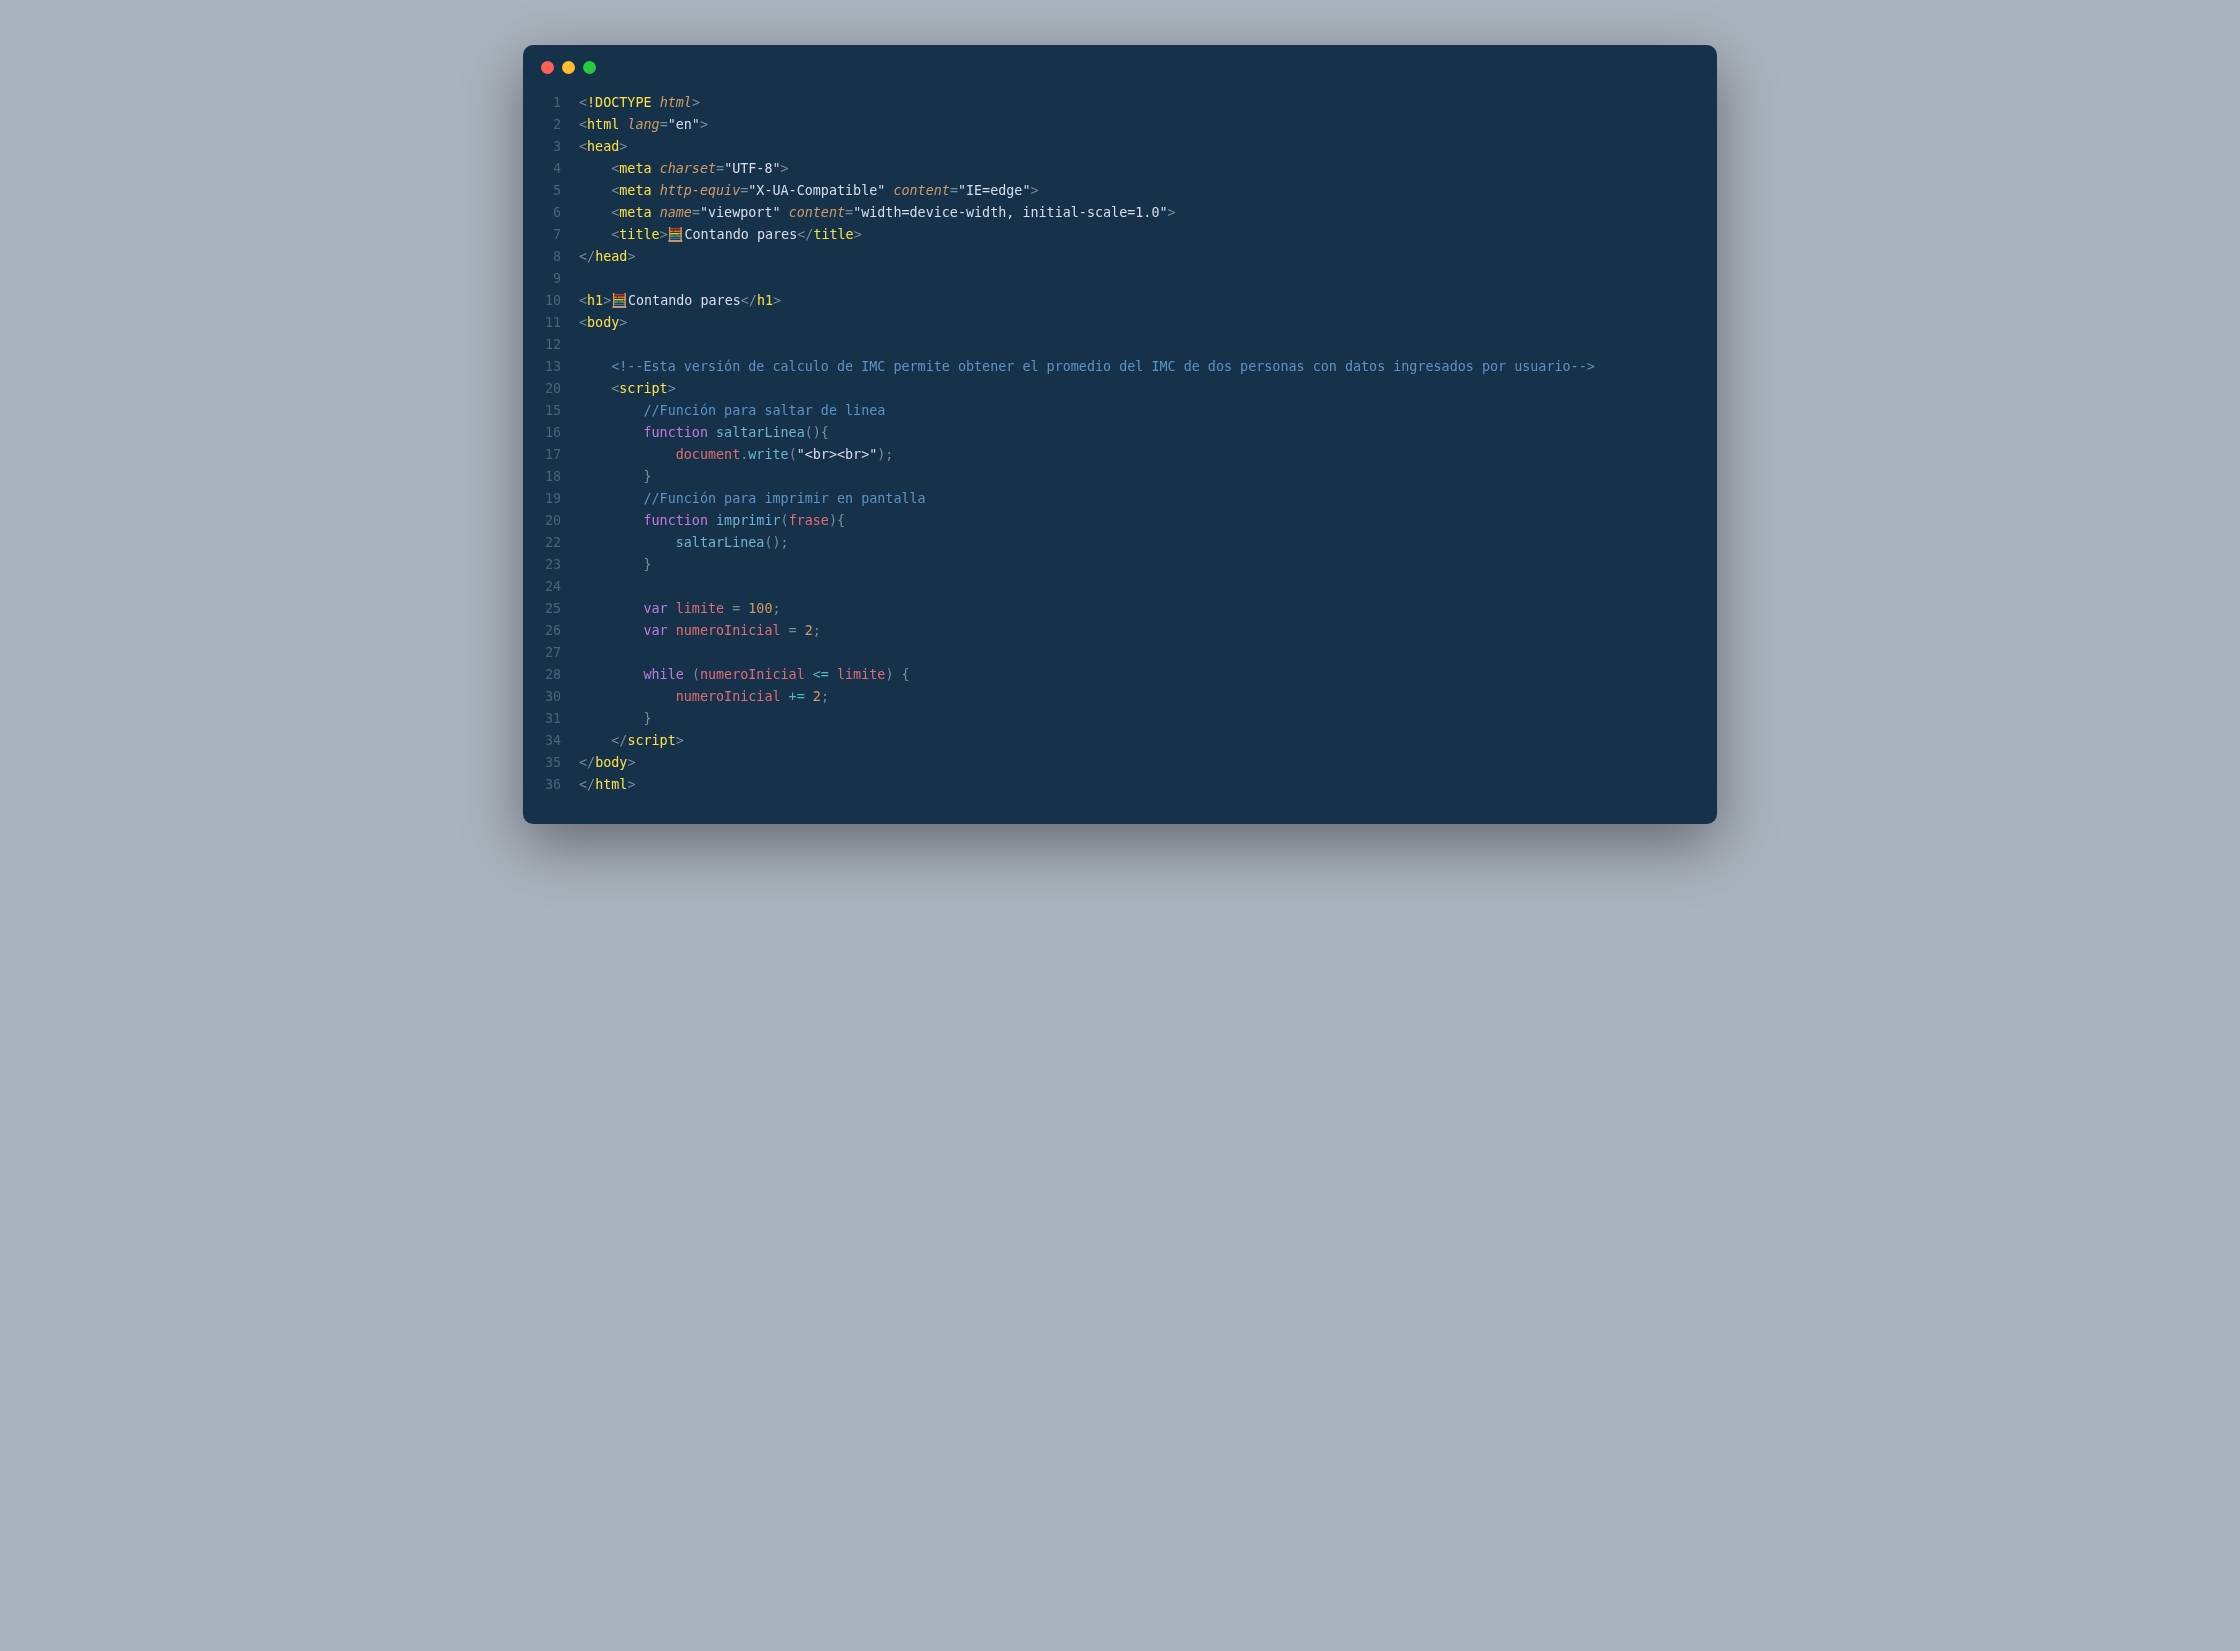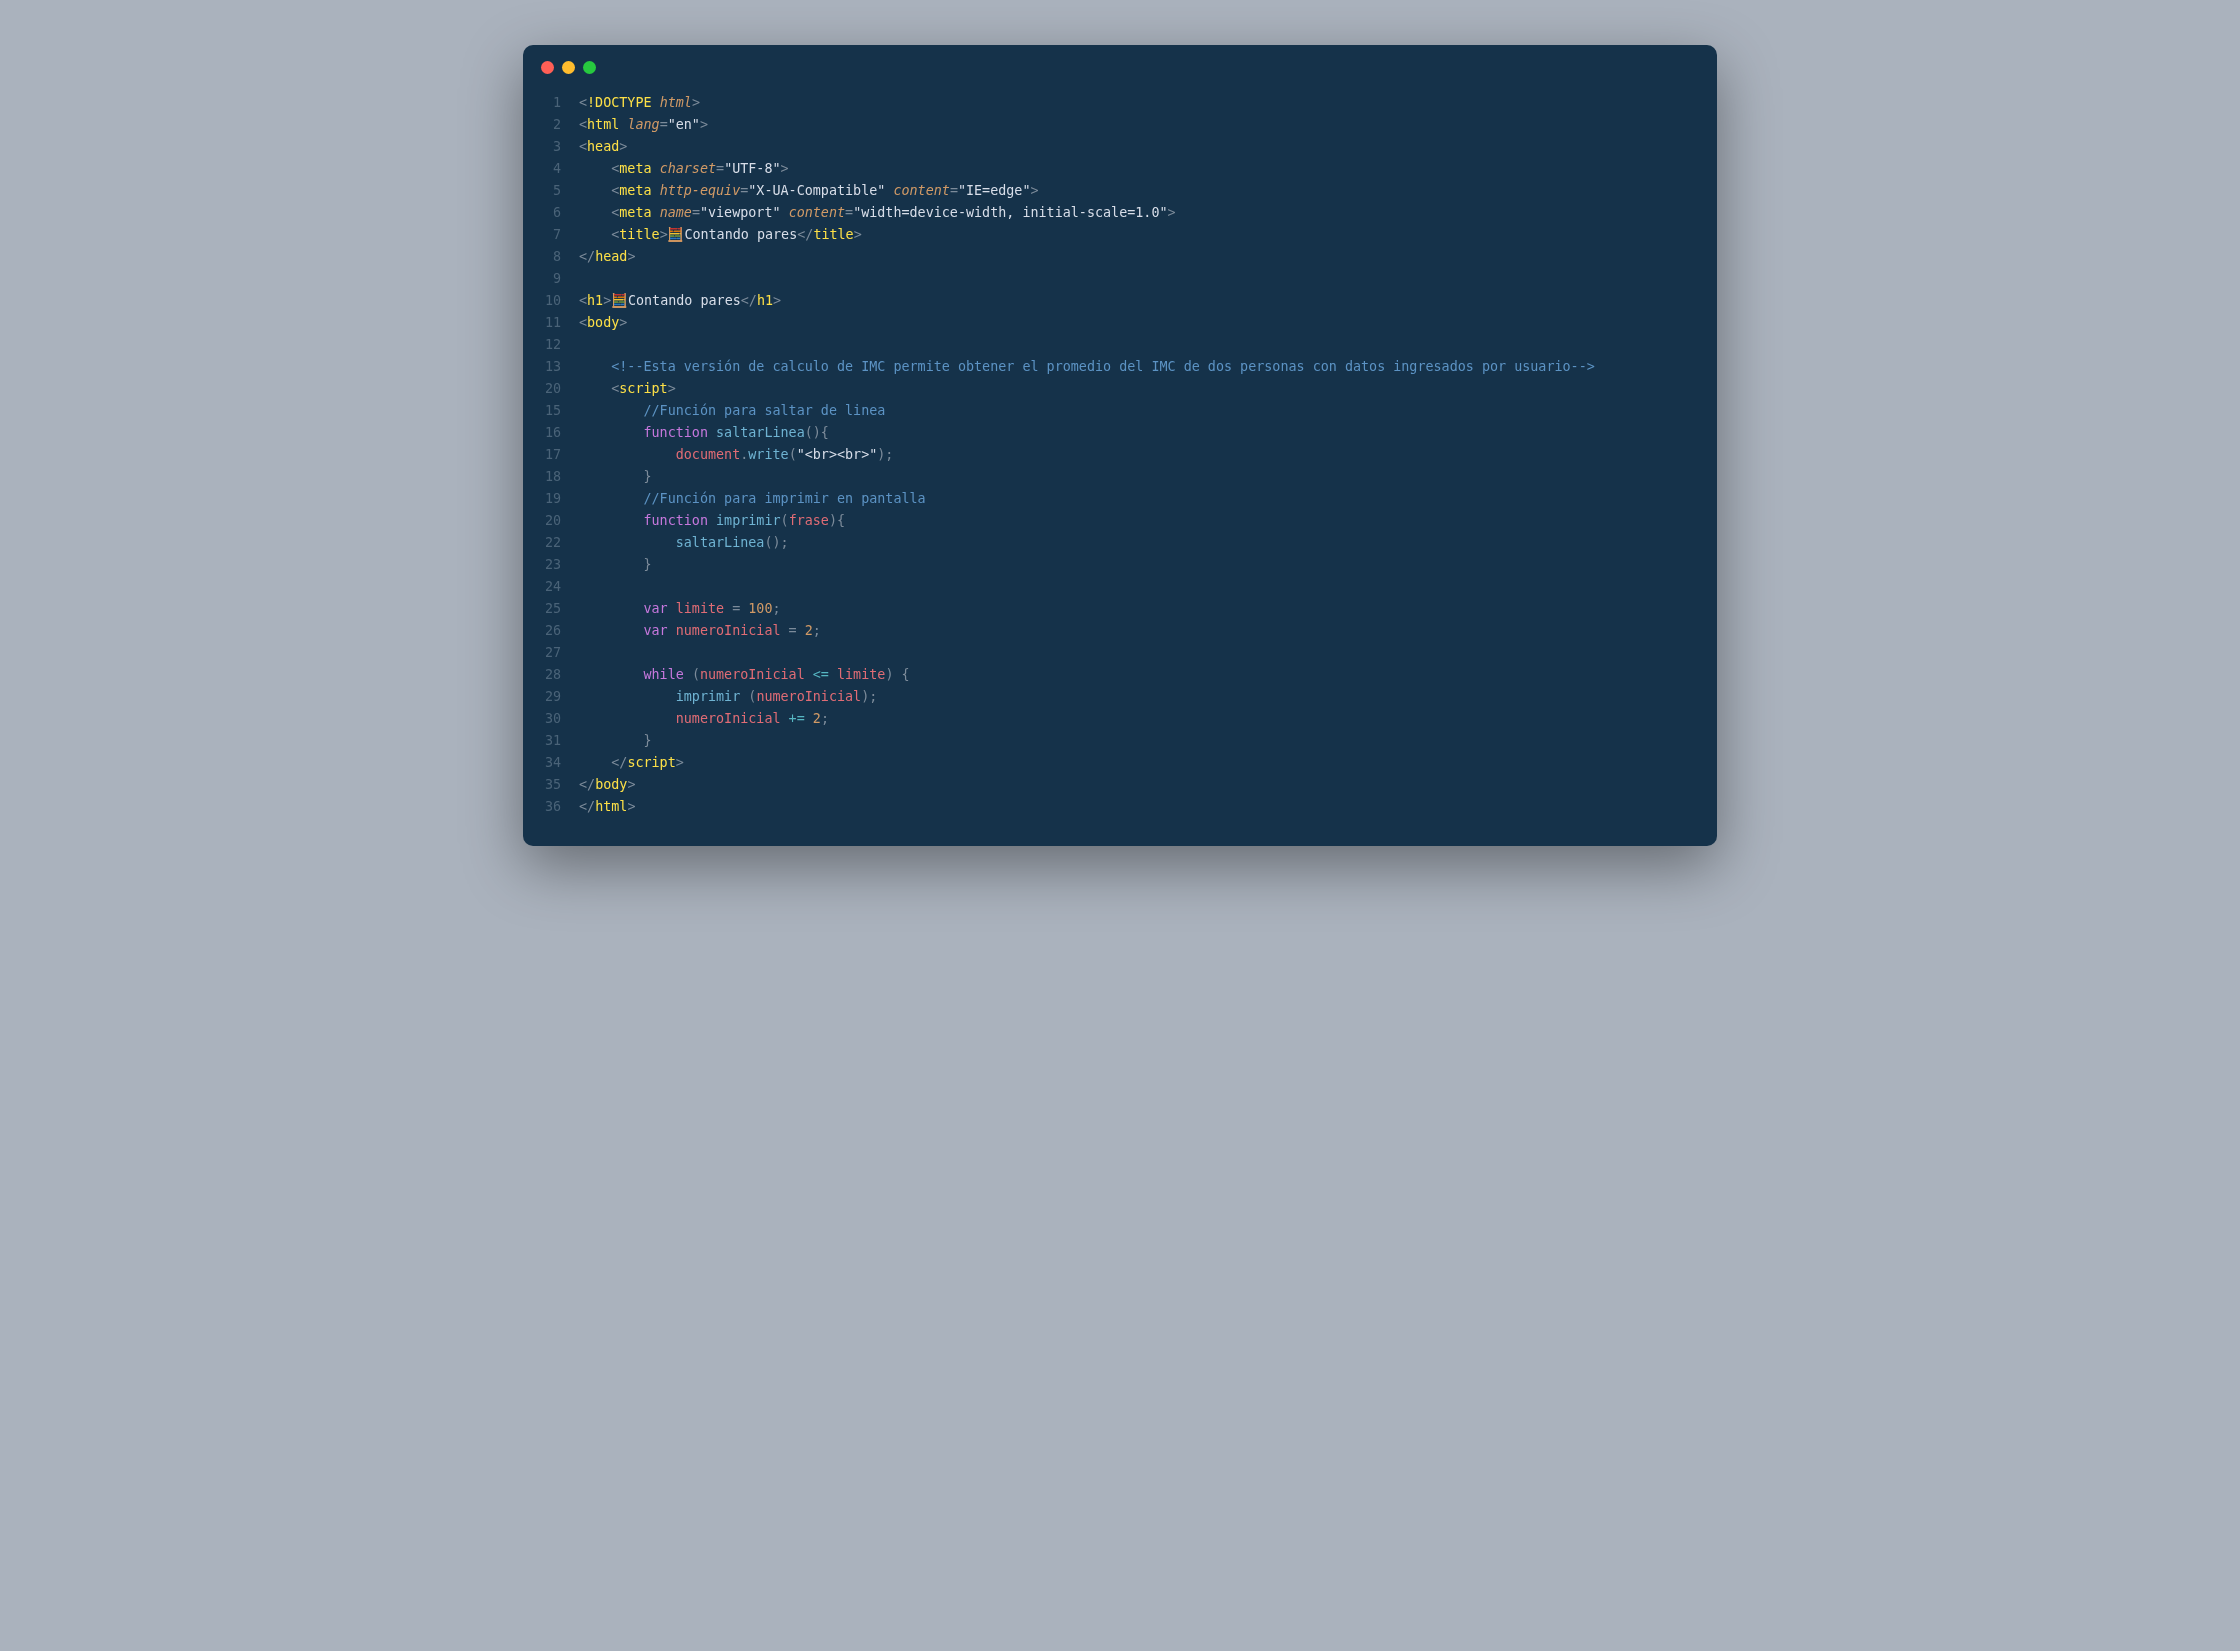--- a/index.html
+++ b/index.html
@@ -86,21 +86,20 @@
       <div class="line"><span class="gutter">18</span><span class="code"><span class="punc">        }</span></span></div>
       <div class="line"><span class="gutter">19</span><span class="code"><span>        </span><span class="cmt">//Función para imprimir en pantalla</span></span></div>
       <div class="line"><span class="gutter">20</span><span class="code"><span>        </span><span class="kw">function </span><span class="fn">imprimir</span><span class="punc">(</span><span class="var">frase</span><span class="punc">){</span></span></div>
       <div class="line"><span class="gutter">22</span><span class="code"><span>            </span><span class="fn">saltarLinea</span><span class="punc">();</span></span></div>
       <div class="line"><span class="gutter">23</span><span class="code"><span class="punc">        }</span></span></div>
       <div class="line"><span class="gutter">24</span><span class="code"><span></span></span></div>
       <div class="line"><span class="gutter">25</span><span class="code"><span>        </span><span class="kw">var </span><span class="var">limite</span><span class="punc"> = </span><span class="num">100</span><span class="punc">;</span></span></div>
       <div class="line"><span class="gutter">26</span><span class="code"><span>        </span><span class="kw">var </span><span class="var">numeroInicial</span><span class="punc"> = </span><span class="num">2</span><span class="punc">;</span></span></div>
       <div class="line"><span class="gutter">27</span><span class="code"><span></span></span></div>
       <div class="line"><span class="gutter">28</span><span class="code"><span>        </span><span class="kw">while </span><span class="punc">(</span><span class="var">numeroInicial</span><span class="op"> &lt;= </span><span class="var">limite</span><span class="punc">) {</span></span></div>
-      <div class="line"><span class="gutter">29</span><span class="code"><span>            </span><span class="fn">imprimir </span><span class="punc">(</span><span class="var">numeroInicial</span><span class="punc">);</span></span></div>
       <div class="line"><span class="gutter">30</span><span class="code"><span>            </span><span class="var">numeroInicial</span><span class="op"> += </span><span class="num">2</span><span class="punc">;</span></span></div>
       <div class="line"><span class="gutter">31</span><span class="code"><span class="punc">        }</span></span></div>
       <div class="line"><span class="gutter">34</span><span class="code"><span>    </span><span class="punc">&lt;/</span><span class="tag">script</span><span class="punc">&gt;</span></span></div>
       <div class="line"><span class="gutter">35</span><span class="code"><span class="punc">&lt;/</span><span class="tag">body</span><span class="punc">&gt;</span></span></div>
       <div class="line"><span class="gutter">36</span><span class="code"><span class="punc">&lt;/</span><span class="tag">html</span><span class="punc">&gt;</span></span></div>
     </div>
 </div>
 
 
 </body></html>

